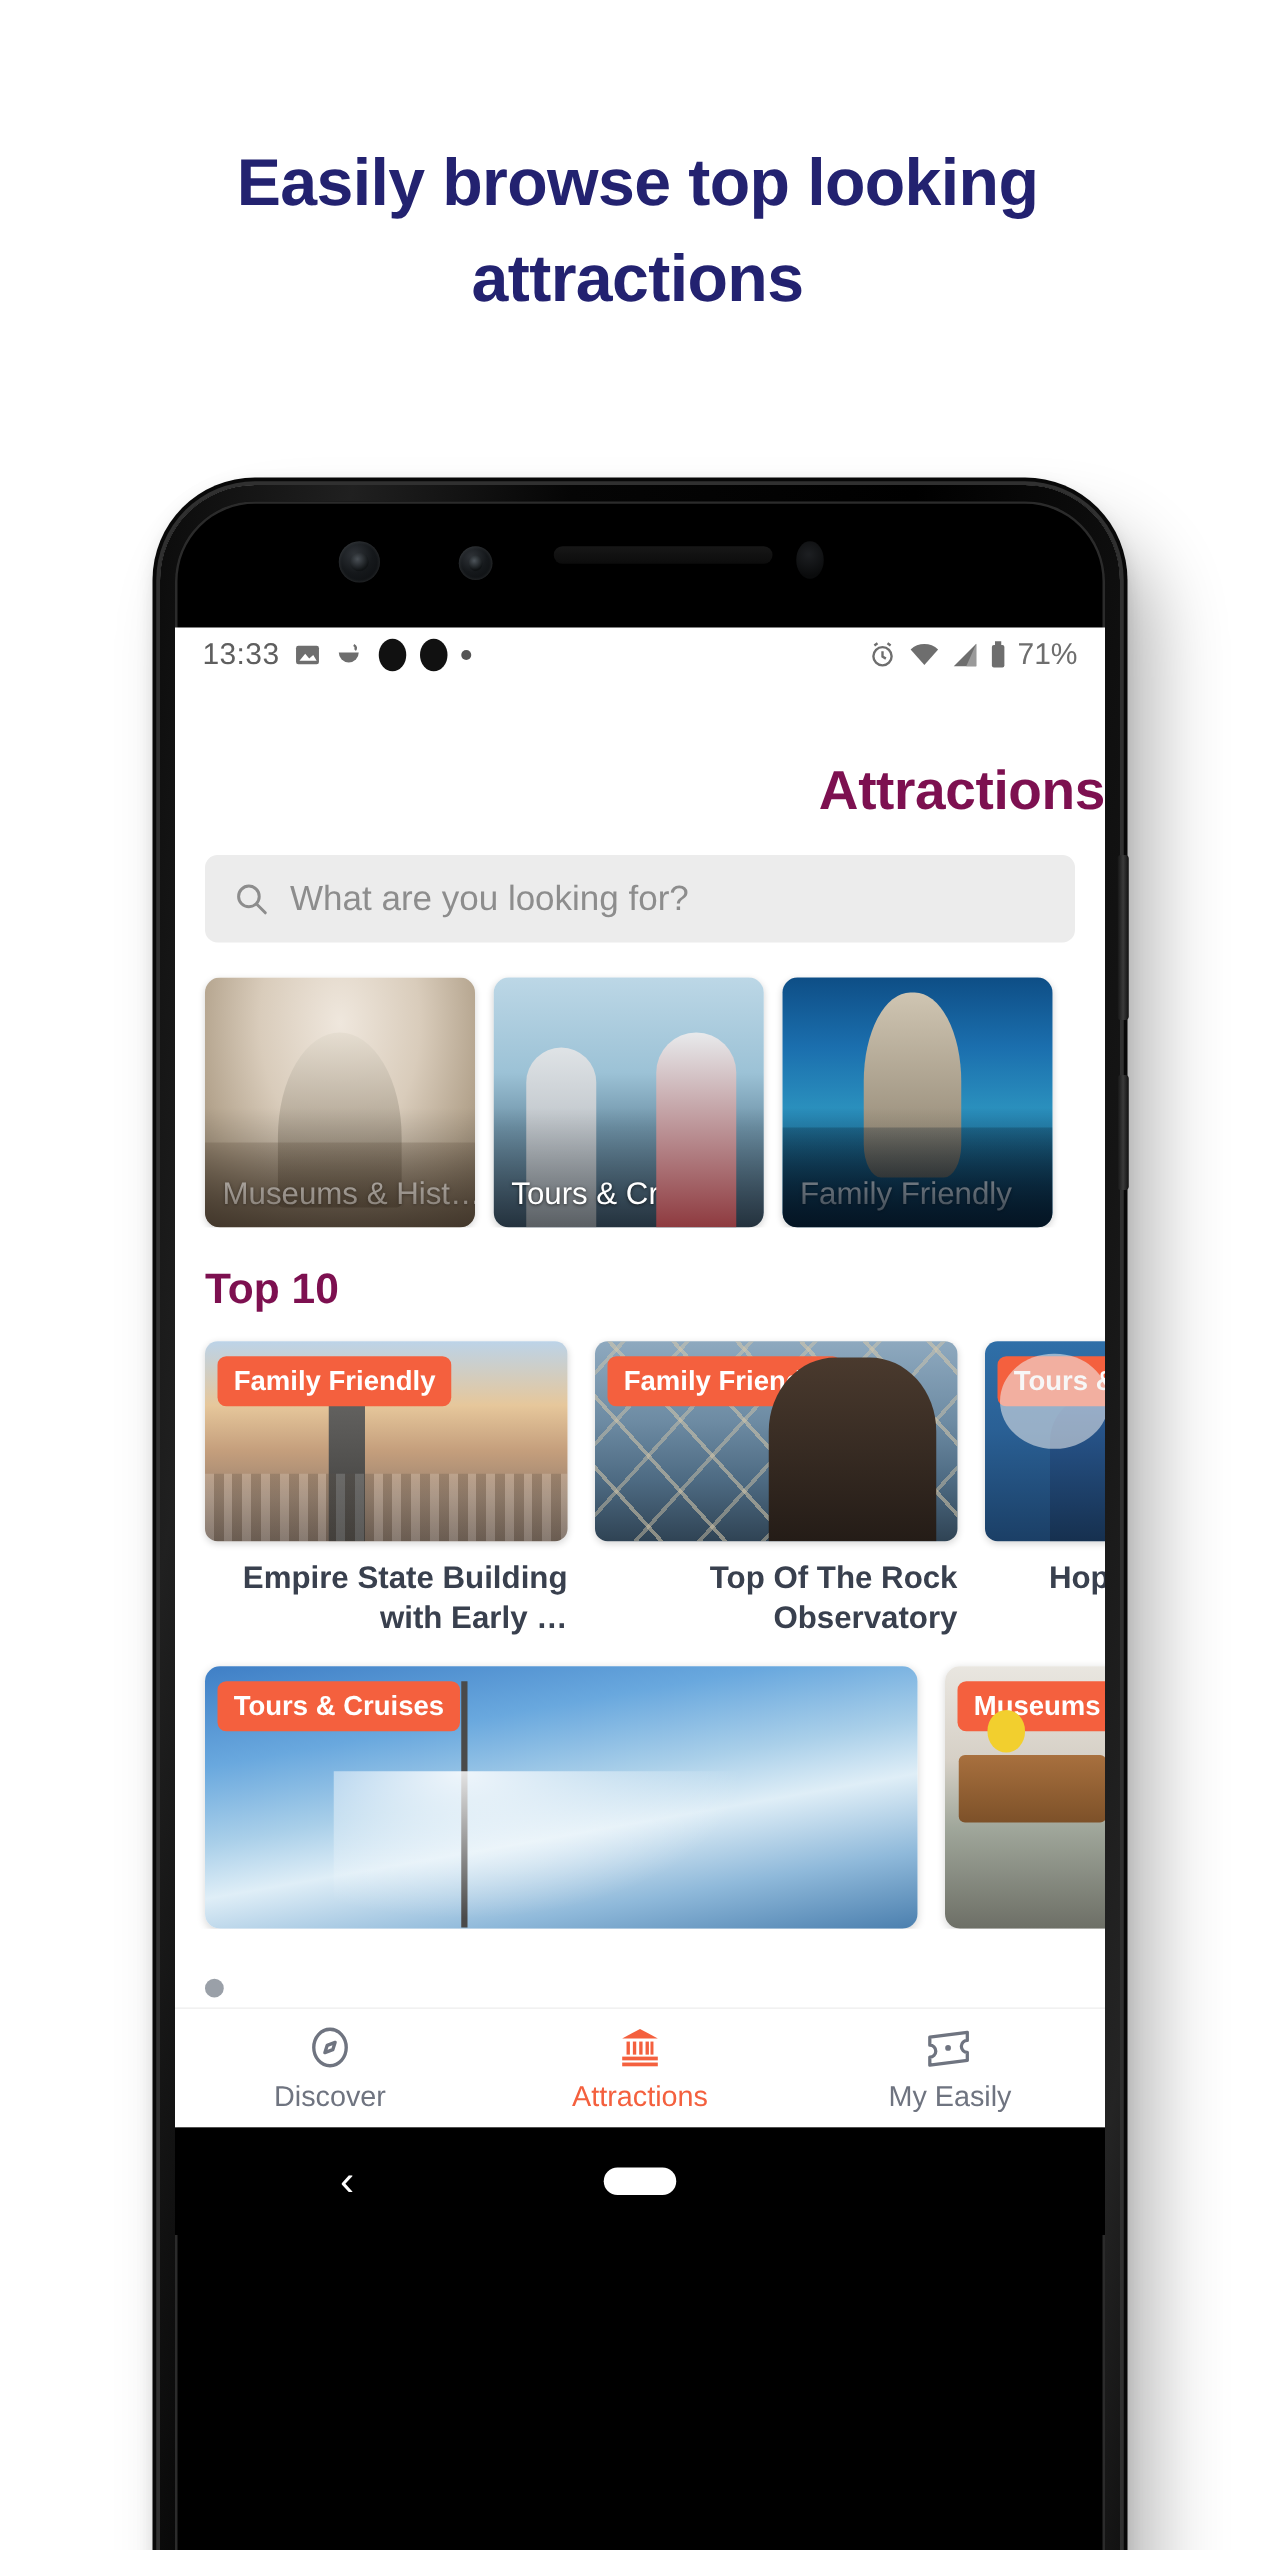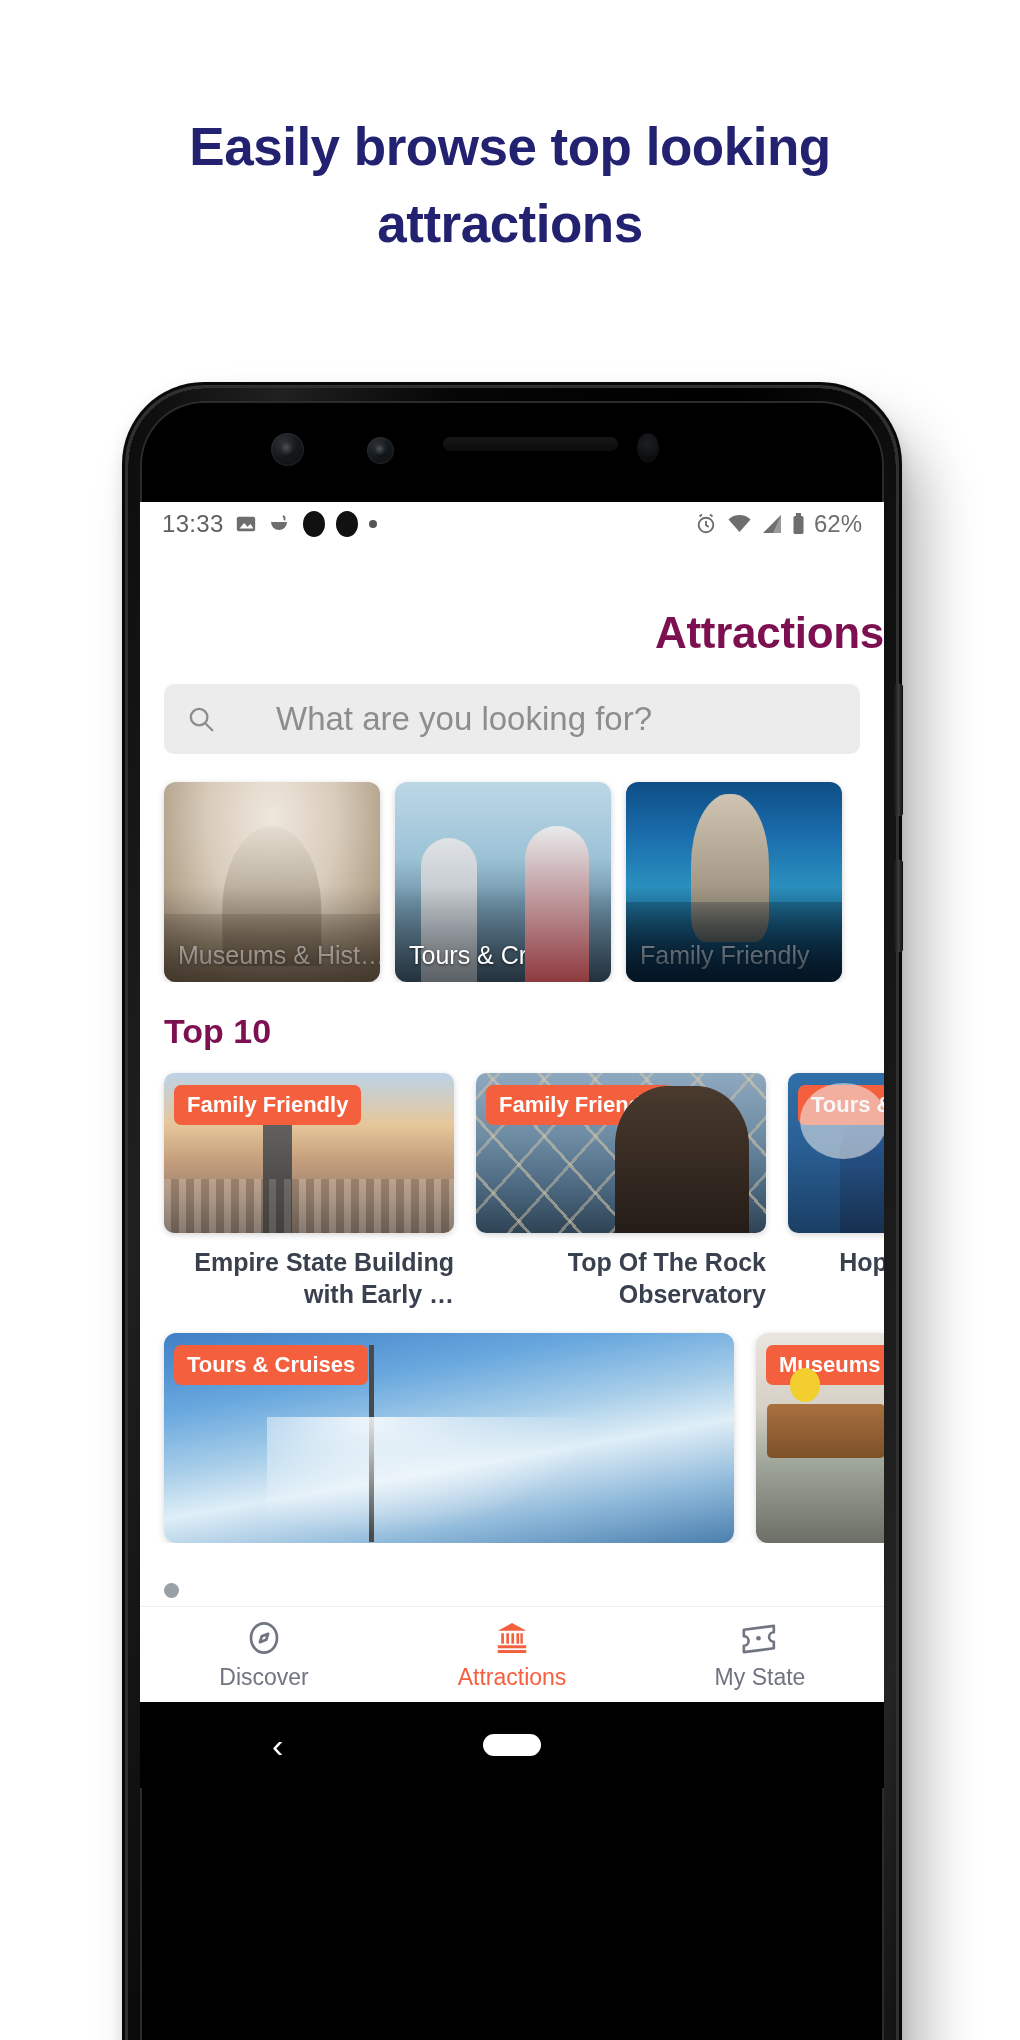--- a/index.html
+++ b/index.html
@@ -84,21 +84,21 @@
   .dotico{ width:22px; height:26px; border-radius:50%; background:#111; }
   .dotico.sm{ width:8px; height:8px; background:#555; }
 
   
   .app{ padding:0 0 0 0; }
   .app-top-gap{ height:62px; }
   .page-title{ color:#7d1050; font-size:44px; font-weight:bold; padding-left:24px; letter-spacing:-.3px;}
 
   .searchbar{ margin:26px 24px 0 24px; height:70px; background:#ececec; border-radius:10px;
               display:flex; align-items:center; gap:16px; padding:0 22px; }
-  .search-ph{ color:#8d8d8d; font-size:33px;margin-left:44px; }
+  .search-ph{ color:#8d8d8d; font-size:28px; }
 
   
   .cat-row{ display:flex; gap:15px; padding:28px 0 0 24px; overflow:hidden; }
   .cat-card{ position:relative; width:216px; height:200px; border-radius:12px; overflow:hidden;
              flex:0 0 auto; box-shadow:0 2px 6px rgba(0,0,0,.18); }
   .cat-label{ position:absolute; left:14px; bottom:12px; color:#fff; font-size:25px;
               text-shadow:0 1px 3px rgba(0,0,0,.65); white-space:nowrap; }
   .cat-shade{ position:absolute; inset:0; background:linear-gradient(180deg, rgba(0,0,0,0) 52%, rgba(0,0,0,.42) 100%); }
 
   
@@ -237,21 +237,21 @@
               <path d="M12.5 19 1.5 6.5a16 16 0 0 1 22 0z" fill="#6e6e6e"></path>
             </svg>
             <svg width="22" height="22" viewBox="0 0 22 22">
               <path d="M20 2v18H2z" fill="#6e6e6e"></path>
               <path d="M20 2v18h-8z" fill="#9a9a9a"></path>
             </svg>
             <svg width="13" height="24" viewBox="0 0 13 24">
               <rect x="4" y="1" width="5" height="3" fill="#6e6e6e"></rect>
               <rect x="1.5" y="4" width="10" height="18" rx="1.6" fill="#6e6e6e"></rect>
             </svg>
-            <span class="sb-batt-txt">62%</span>
+            <span class="sb-batt-txt">71%</span>
           </div>
         </div>
 
         <div class="app">
           <div class="app-top-gap"></div>
 
           <div class="page-title">Attractions</div>
 
           <div class="searchbar">
             <svg width="30" height="30" viewBox="0 0 24 24">
@@ -331,21 +331,21 @@
               <rect x="3" y="16.6" width="18" height="1.9" fill="#f4603e"></rect>
               <rect x="3" y="19.6" width="18" height="1.9" fill="#f4603e"></rect>
             </svg>
             <span class="tab-label">Attractions</span>
           </div>
           <div class="tab">
             <svg width="40" height="38" viewBox="0 0 26 22">
               <path d="M2.5 5.6 22 3.1v4.2a3.1 3.1 0 0 0 0 6.2v4.2L2.5 20.2v-4.2a3.1 3.1 0 0 0 0-6.2z" fill="none" stroke="#6f7480" stroke-width="1.7" stroke-linejoin="round"></path>
               <circle cx="12" cy="11.2" r="1.5" fill="#6f7480"></circle>
             </svg>
-            <span class="tab-label">My State</span>
+            <span class="tab-label">My Easily</span>
           </div>
         </div>
       </div>
 
       <div class="androidnav">
         <span class="nav-back">‹</span>
         <span class="nav-home"></span>
       </div>
 
       <div class="hw-bottom-speaker"></div>

